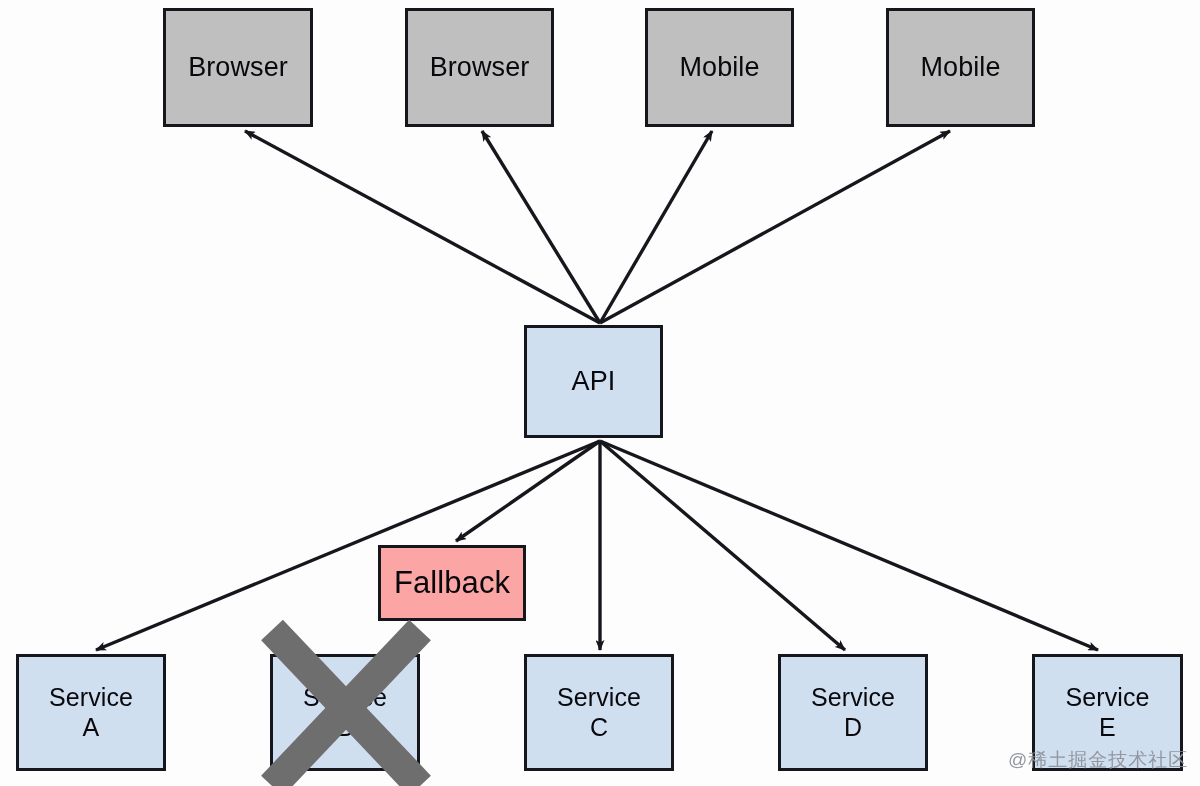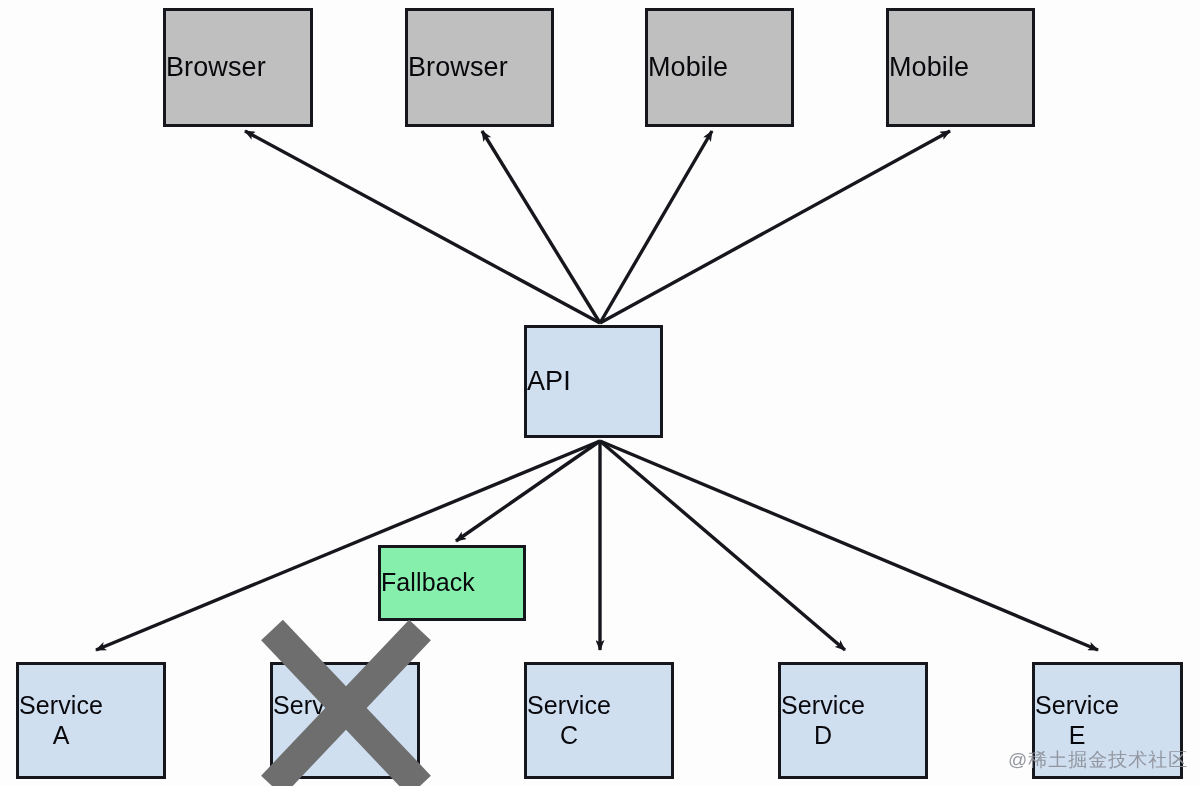--- a/index.html
+++ b/index.html
@@ -25,41 +25,41 @@
     width: 1200px;
     height: 786px;
     pointer-events: none;
   }
   .node {
     position: absolute;
     box-sizing: border-box;
     border: 3px solid #16161d;
     display: flex;
     align-items: center;
+    justify-content: center;
     text-align: center;
     color: #08080d;
     line-height: 1.18;
     letter-spacing: 0.1px;
   }
   .node-client {
     background: #bfbfbf;
     font-size: 27px;
   }
   .node-api {
     background: #cfdfef;
     font-size: 27px;
   }
   .node-service {
     background: #cfdff0;
     font-size: 25px;
-    margin-top: 8px;
   }
   .node-fallback {
-    background: #86efac;
-    font-size: 25px;
+    background: #fca5a5;
+    font-size: 31px;
   }
   .node-label {
     display: block;
     white-space: pre-line;
   }
   #cross-out {
     position: absolute;
     pointer-events: none;
   }
   #watermark {

